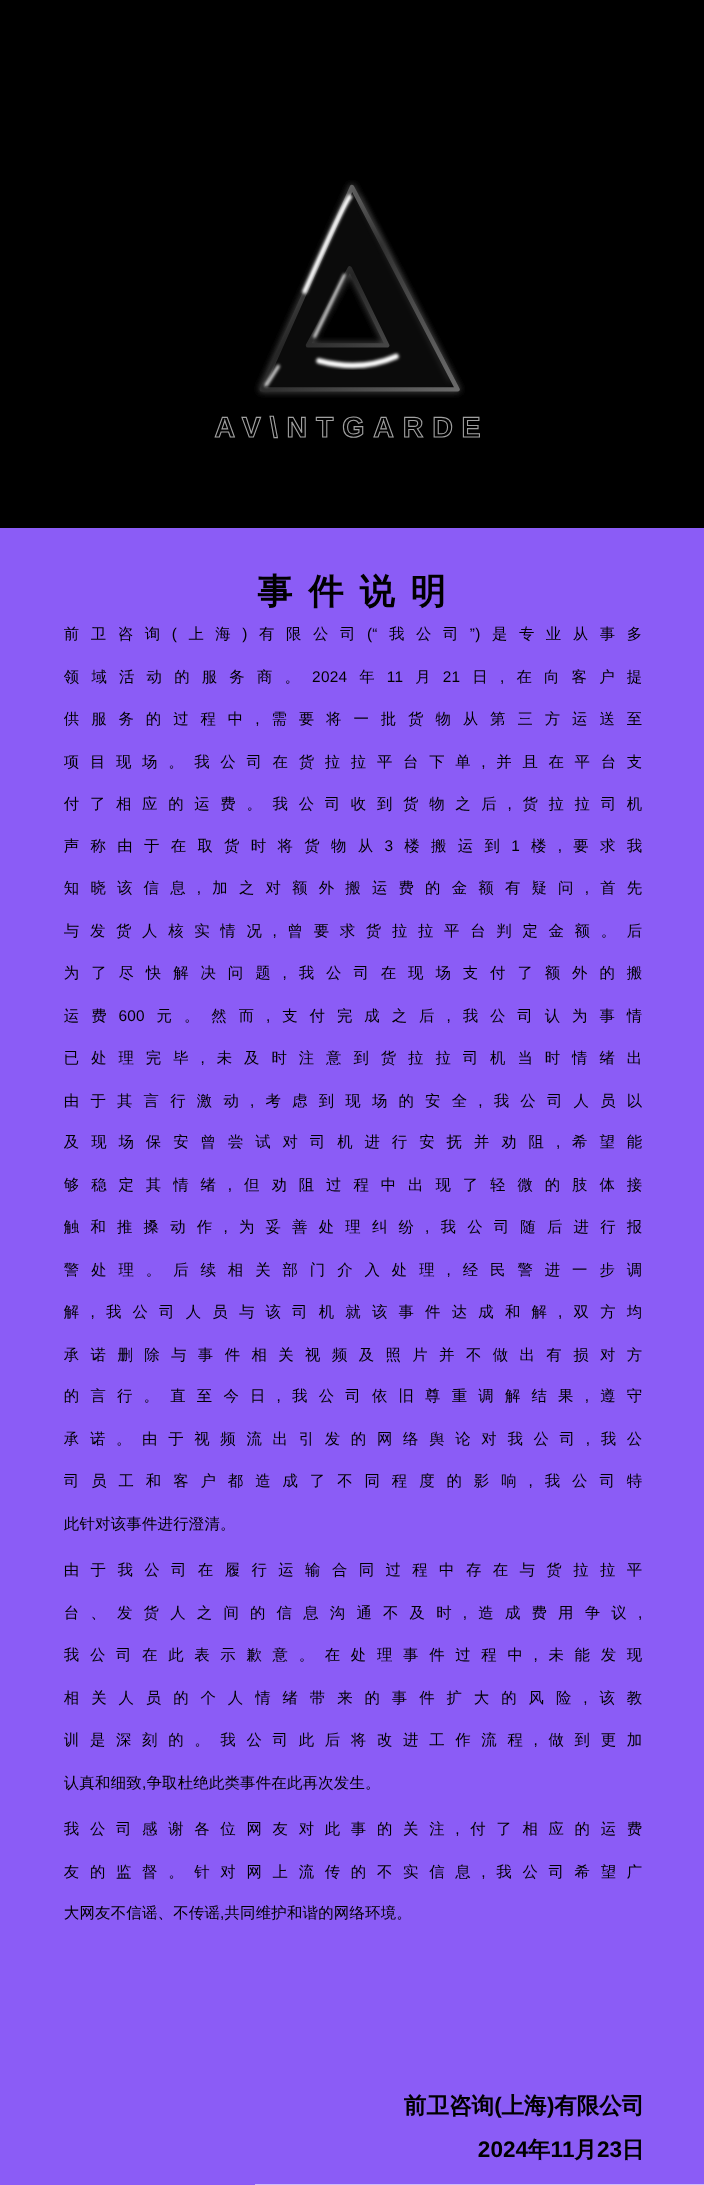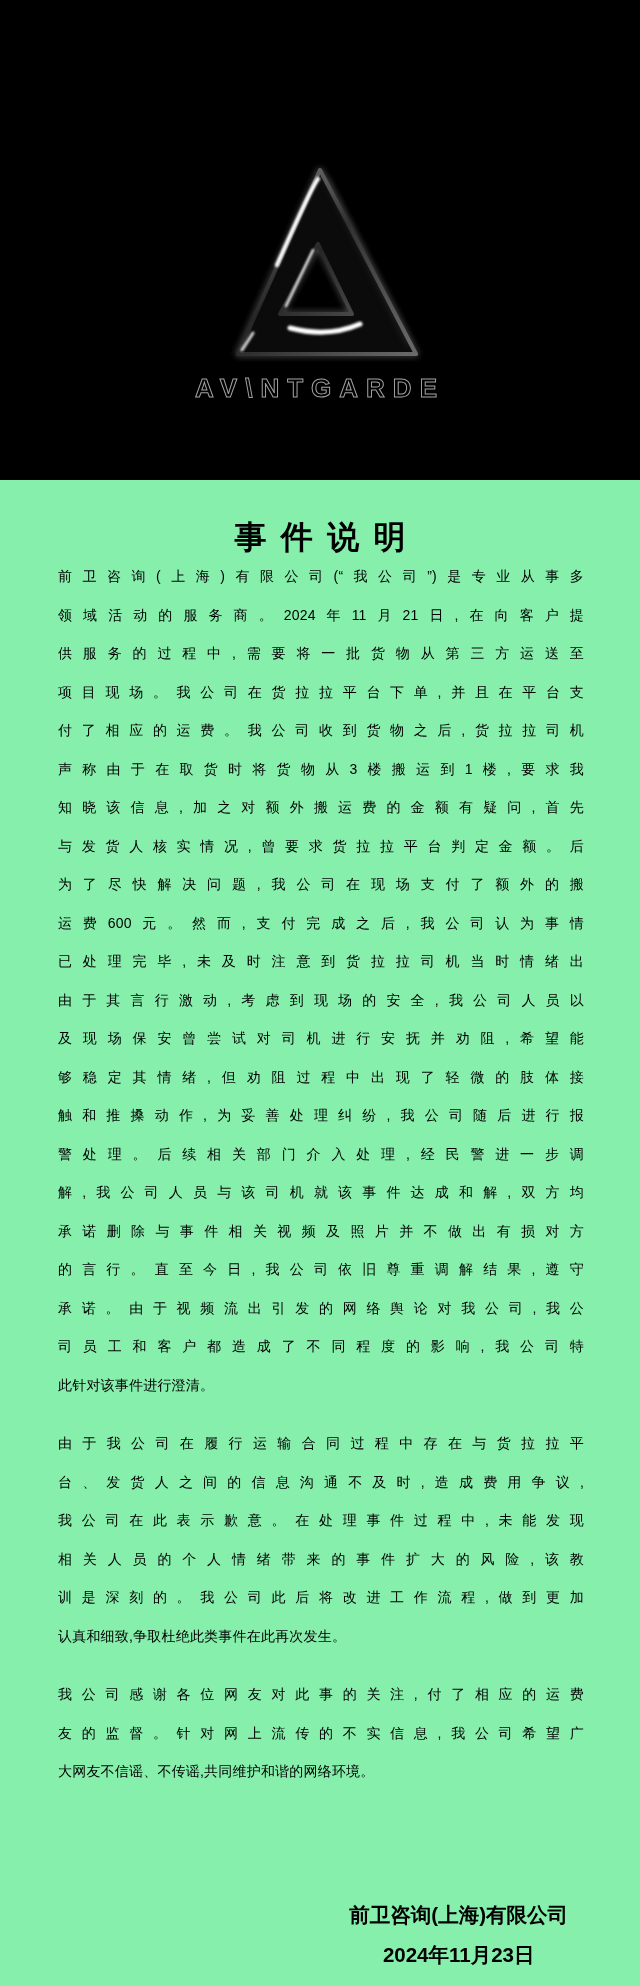--- a/index.html
+++ b/index.html
@@ -1,20 +1,20 @@
 <!DOCTYPE html>
 <html><head>
 <meta charset="utf-8">
 <style>
   html, body { margin: 0; padding: 0; background: #ffffff; }
   .page {
     position: relative;
     width: 640px;
     height: 1986px;
-    background: #86efac;
+    background: #8b5cf6;
     color: #000000;
     font-family: "Liberation Sans", sans-serif;
     overflow: hidden;
   }
   .header {
     position: absolute;
     top: 0; left: 0;
     width: 640px; height: 480px;
     background: #000000;
   }
@@ -34,33 +34,33 @@
   .body {
     position: absolute;
     top: 557px;
     left: 58px;
     width: 526px;
     font-size: 14px;
     line-height: 38.5px;
     font-weight: 400;
     letter-spacing: 0.2px;
   }
-  .para + .para { margin-top: 20px; }
+  .para + .para { margin-top: 4px; }
   .line {
     height: 38.5px;
     overflow: hidden;
     text-align: justify;
     text-align-last: justify;
   }
   .line.last { text-align-last: left; }
   .signature {
     position: absolute;
     top: 1895px;
-    right: 72px;
-    text-align: center;
+    right: 54px;
+    text-align: right;
     font-size: 20.5px;
     line-height: 40px;
     font-weight: 600;
     margin-left: 16px;
   }
 </style>
 </head>
 <body>
 
 <div class="page">

